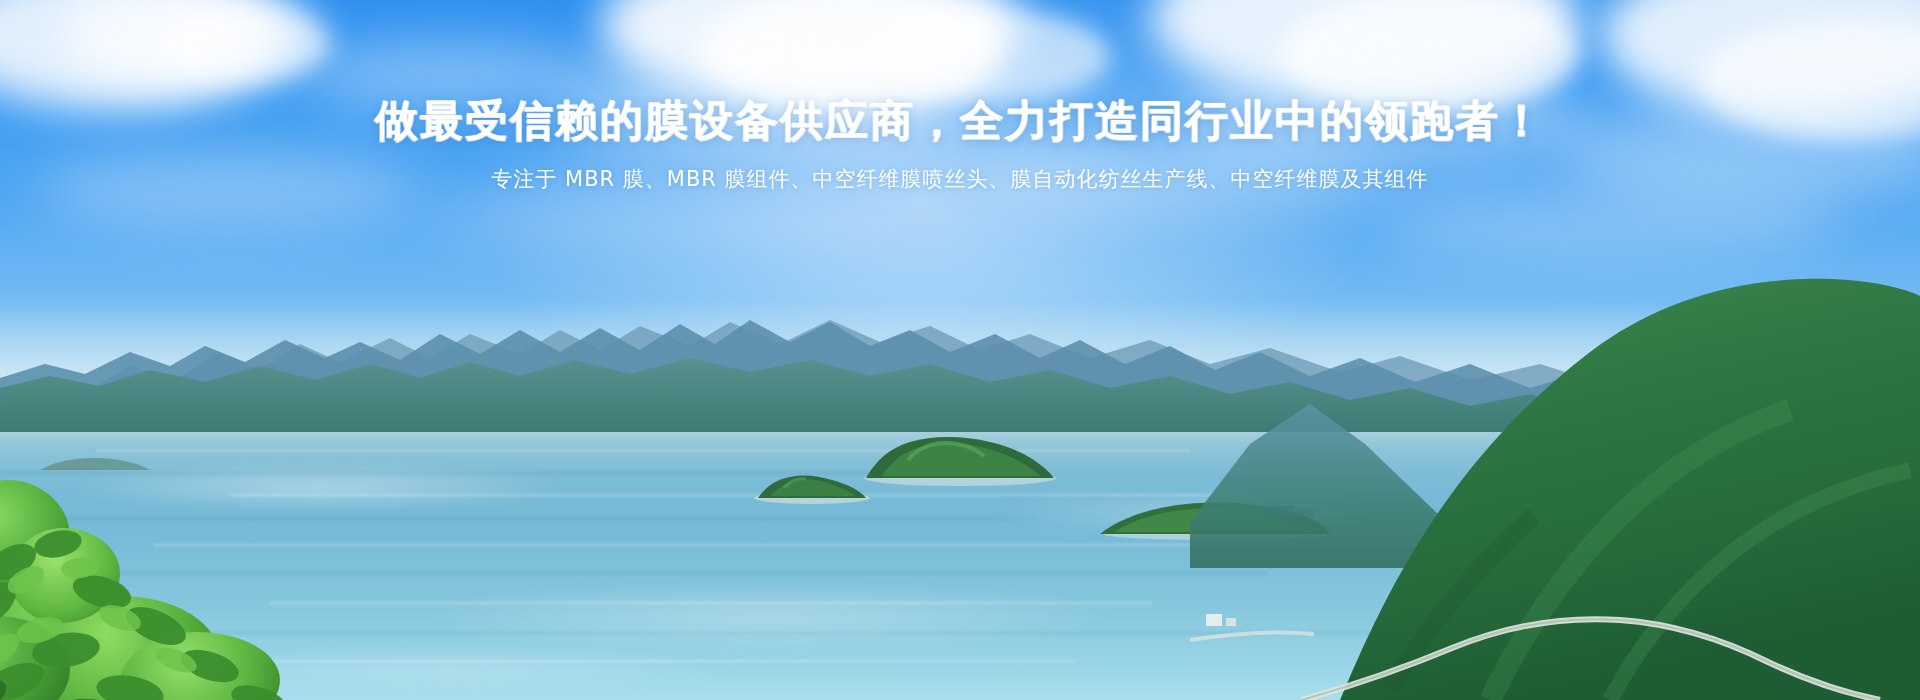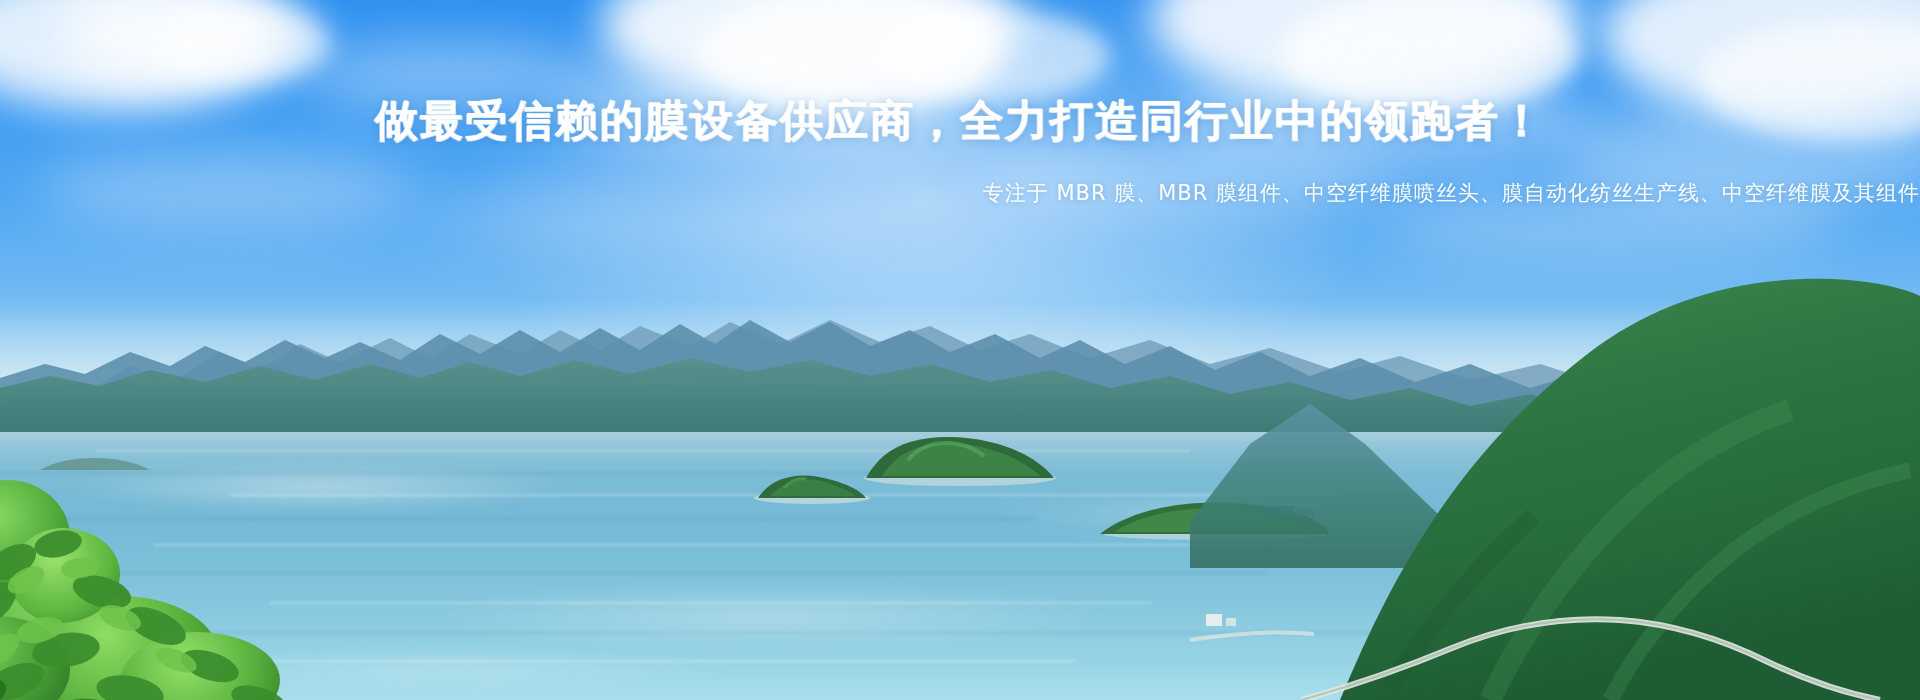--- a/index.html
+++ b/index.html
@@ -107,29 +107,28 @@
     white-space:nowrap;
     text-shadow:
        0 0 1px rgba(255,255,255,.9),
        1px 1px 0 rgba(255,255,255,.65),
       -1px 1px 0 rgba(255,255,255,.45),
        0 2px 10px rgba(30,90,160,.30);
     font-family:"DejaVu Sans","Liberation Sans",sans-serif;
   }
 
   .subline{
-    margin-top:34px;
+    margin-top:20px;
     font-size:21px;
     font-weight:400;
     letter-spacing:1px;
     color:#ffffff;
     white-space:nowrap;
     text-shadow:0 1px 5px rgba(40,100,160,.28);
     font-family:"DejaVu Sans","Liberation Sans",sans-serif;
-    text-align:right;
   }
 
   .tagline-wrap{
     margin-top:30px;
     display:flex;
     justify-content:center;
   }
   .tagline{
     border:1px solid rgba(255,255,255,.92);
     padding:11px 30px 13px;

